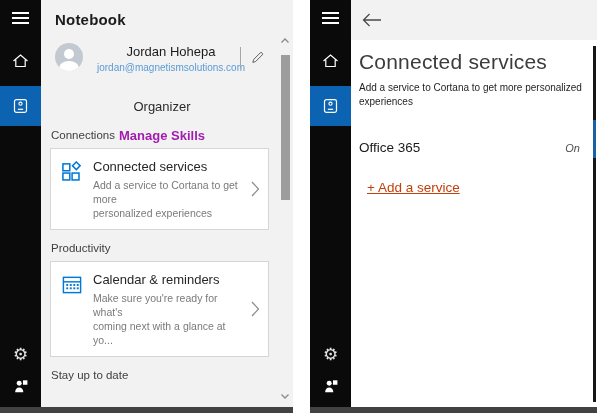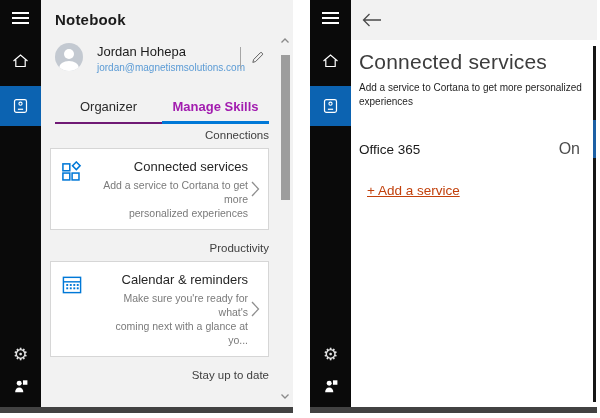--- a/index.html
+++ b/index.html
@@ -19,33 +19,33 @@
   .sb-spacer{flex:1 1 auto;}
   .sb-btn.settings{height:30px;}
   .sb-btn.settings .gear{font-size:17px;color:#e2e2e2;line-height:1;}
   .sb-btn.feedback{height:34px;margin-bottom:4px;}
   .hamburger{display:flex;flex-direction:column;gap:3px;}
   .hamburger span{display:block;width:17px;height:2px;background:#ffffff;}
 
   
   .content-l{position:absolute;left:41px;top:0;right:0;bottom:0;}
   .nb-title{font-size:15px;font-weight:700;color:#1b1b1b;padding:11px 0 0 14px;letter-spacing:.2px;}
-  .profile{position:relative;margin:13px 0 0 14px;height:42px;display:flex;align-items:flex-start;}
+  .profile{position:relative;margin:13px 0 0 14px;height:42px;display:flex;align-items:flex-start;text-align:center;}
   .avatar{width:28px;height:28px;border-radius:50%;background:#c3c9d1;overflow:hidden;position:relative;flex:0 0 auto;margin-top:2px;}
   .avatar .head{position:absolute;left:9px;top:6px;width:10px;height:10px;border-radius:50%;background:#fff;}
   .avatar .body{position:absolute;left:4px;top:18px;width:20px;height:14px;border-radius:50% 50% 0 0;background:#fff;}
   .p-text{margin-left:14px;line-height:1;}
   .p-name{font-size:13px;color:#1b1b1b;margin-top:4px;}
   .p-email{font-size:10px;color:#5b9bd5;margin-top:5px;}
   .p-divider{position:absolute;right:52px;top:6px;width:1px;height:22px;background:#a6a6a6;}
   .edit-btn{position:absolute;right:26px;top:6px;width:20px;height:20px;display:flex;align-items:center;justify-content:center;}
-  .tabs{display:flex;margin:10px 24px 0 14px;border-bottom:2px solid #701a75;}
+  .tabs{display:flex;margin:10px 24px 0 14px;border-bottom:2px solid #701a75;flex-direction:column;}
   .tab{flex:1 1 50%;text-align:center;font-size:13px;color:#2b2b2b;padding:6px 0 7px 0;border-bottom:3px solid transparent;margin-bottom:-2px;}
   .tab.active{font-weight:700;color:#a21caf;border-bottom-color:#0078d7;}
-  .sections{position:absolute;left:0;right:24px;top:113px;bottom:0;overflow:hidden;text-align:right;}
+  .sections{position:absolute;left:0;right:24px;top:113px;bottom:0;overflow:hidden;}
   .section-label{font-size:11.5px;color:#404040;margin:16px 0 7px 10px;}
   .section + .section .section-label{margin-top:12px;}
   .card{background:#ffffff;border:1px solid #d6d6d6;margin:0 0 0 9px;padding:9px 8px 9px 10px;display:flex;align-items:flex-start;}
   .card-icon{flex:0 0 auto;width:22px;margin:3px 10px 0 0;}
   .card-text{flex:1 1 auto;}
   .card-title{font-size:13px;color:#262626;margin:1px 0 4px 0;}
   .card-desc{font-size:10.5px;line-height:14px;color:#7a7a7a;white-space:pre-line;}
   .card-chevron{flex:0 0 auto;align-self:center;margin-left:2px;}
 
   
@@ -56,21 +56,21 @@
 
   
   .content-r{position:absolute;left:41px;top:0;right:0;bottom:0;background:#ffffff;}
   .topbar{height:40px;background:#f2f2f2;display:flex;align-items:center;}
   .back-btn{margin-left:8px;width:26px;height:26px;display:flex;align-items:center;justify-content:center;}
   .r-body{padding:0 0 0 8px;}
   .r-title{font-size:21px;font-weight:400;color:#3c3c3c;margin-top:10px;letter-spacing:.2px;}
   .r-desc{font-size:10px;line-height:13.5px;color:#1f1f1f;margin-top:7px;white-space:pre-line;}
   .service-row{display:flex;align-items:center;justify-content:space-between;margin-top:32px;padding-right:17px;}
   .service-name{font-size:13.5px;color:#1b1b1b;}
-  .service-status{font-size:16px;color:#4d4d4d;}
+  .service-status{font-size:11px;color:#4d4d4d;font-style:italic;}
   .add-link{margin-top:25px;margin-left:8px;font-size:13.5px;color:#c2410c;text-decoration:underline;}
   .scrollbar-r{position:absolute;top:46px;right:1px;width:3px;height:356px;background:#161616;}
   .thumb-r{position:absolute;top:74px;left:0;width:3px;height:38px;background:#1c5fa4;}
 </style>
 </head>
 <body>
 
 <div class="panel panel-left">
   <div class="sidebar">
     <div class="sb-btn menu">

